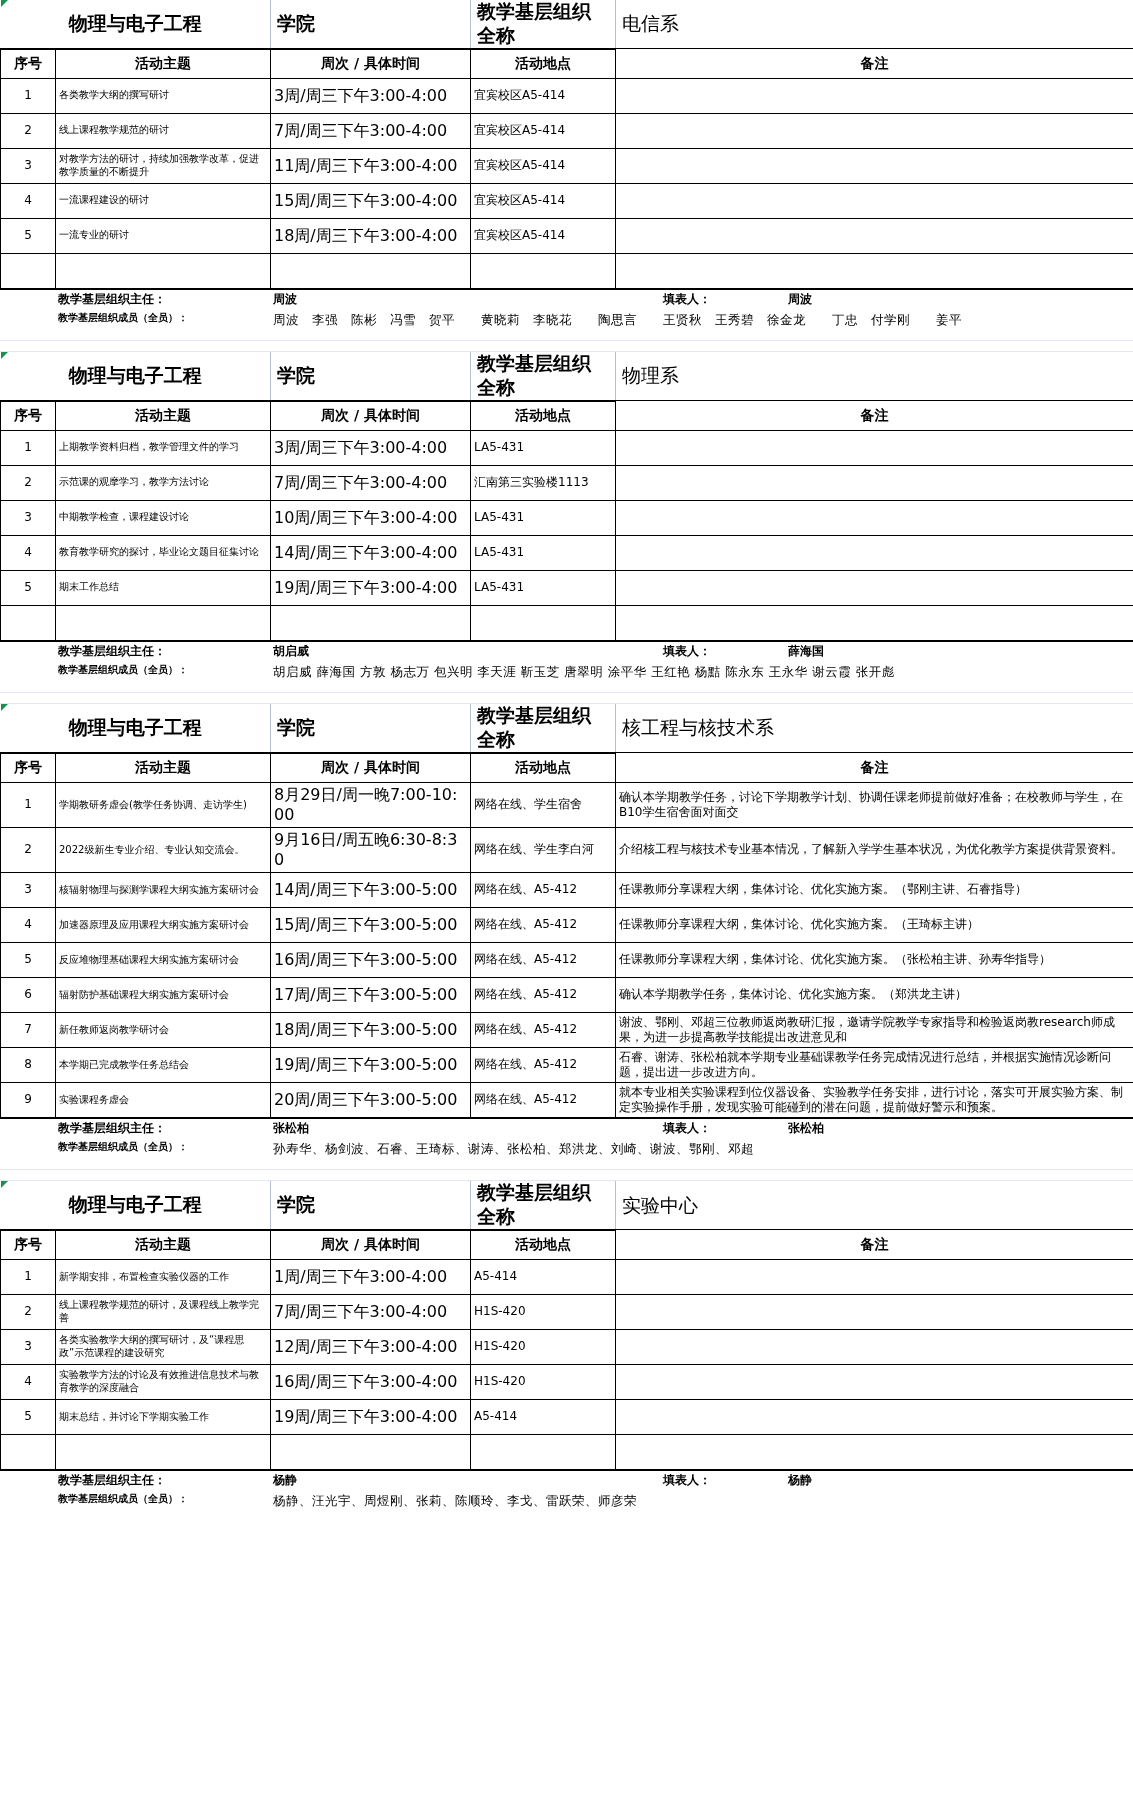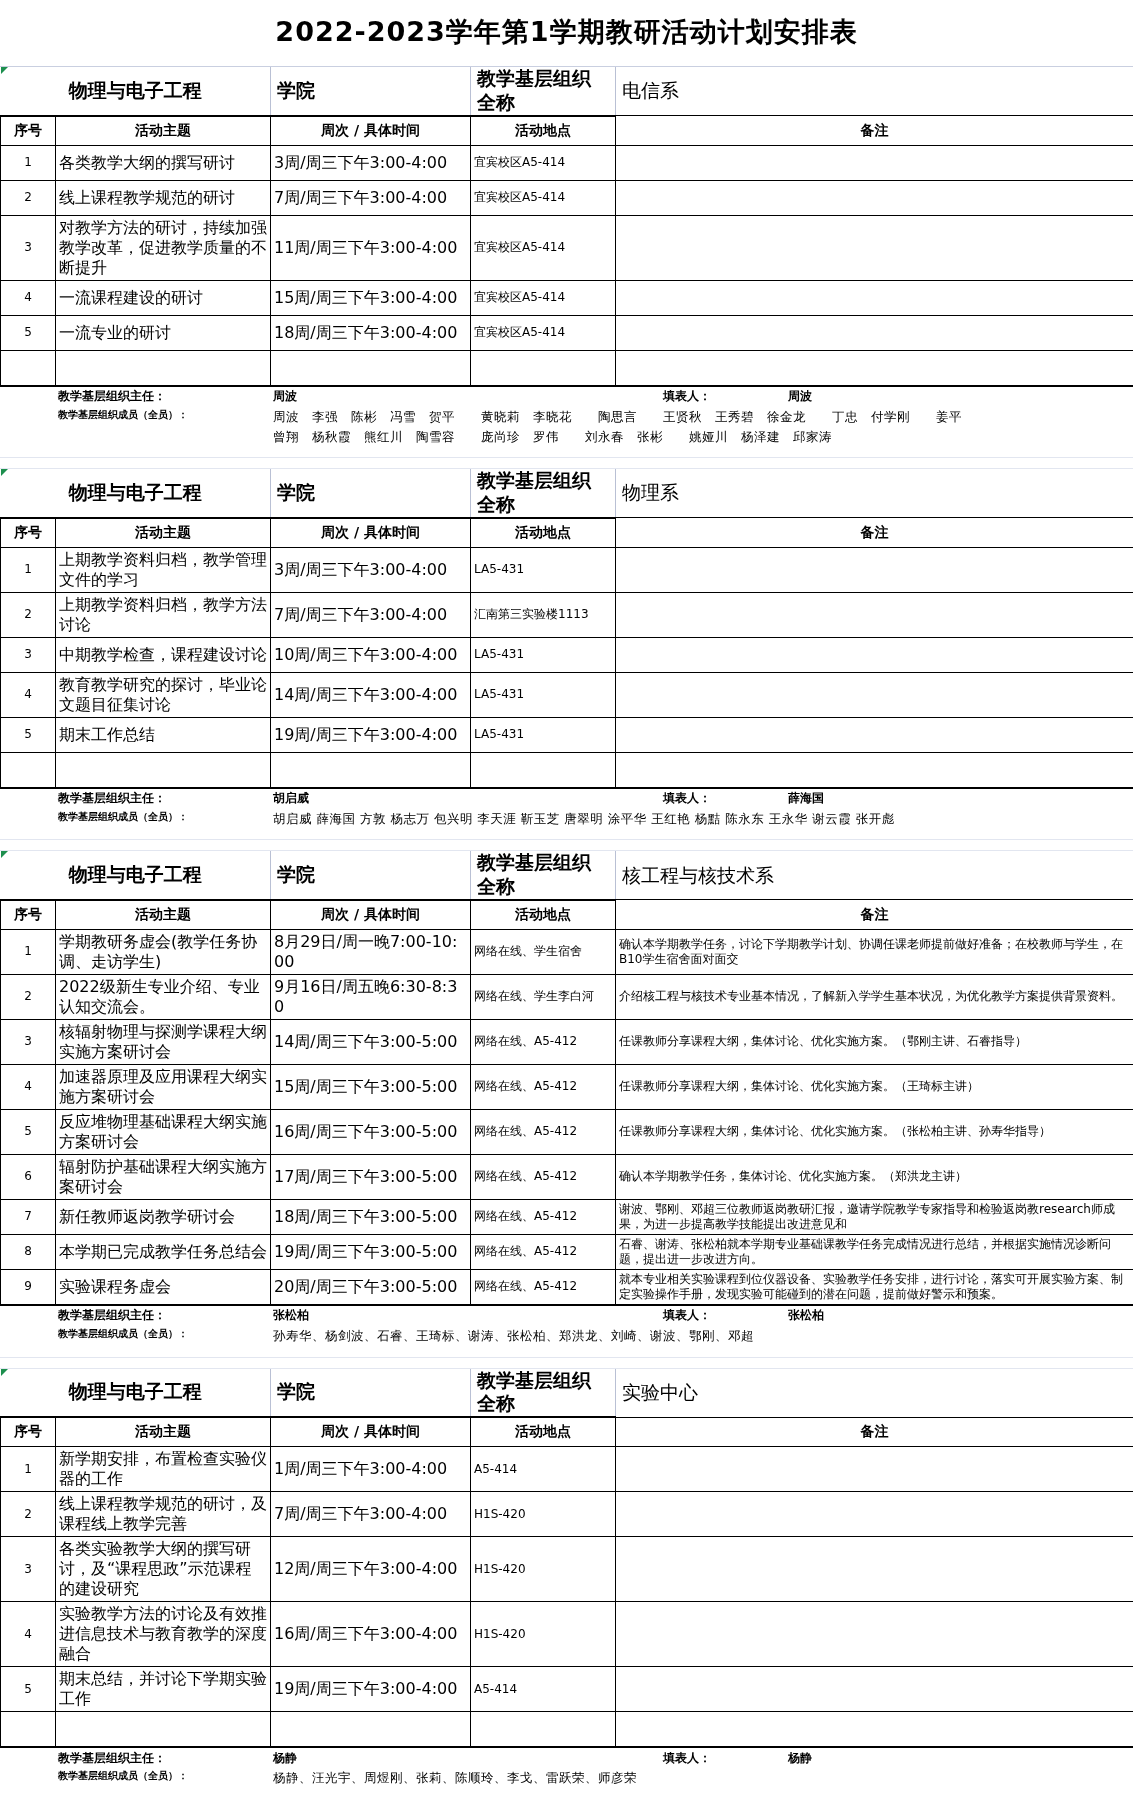--- a/index.html
+++ b/index.html
@@ -64,21 +64,21 @@
     font-size:14px;
     height:26px;
     vertical-align:middle;
     padding:1px 2px;
     border:1px solid #000;
     margin-left:15px;
   }
   
   .drow td{height:30px;vertical-align:middle;}
   .drow td.num{text-align:center;font-size:12px;}
-  .drow td.topic{font-size:16px;}
+  .drow td.topic{font-size:10px;}
   .drow td.time{font-size:16px;}
   .drow td.place{font-size:12px;}
   .drow td.note{font-size:12px;margin-top:16px;}
   .drow.tall td{height:auto;vertical-align:middle;}
 
   
   .sigrow td{
     border:none;
     font-size:12px;
     font-weight:bold;
@@ -98,21 +98,20 @@
   .members td.lab{font-weight:bold;}
   .members td.names{font-size:12.5px;letter-spacing:0.5px;}
   .spacer{height:11px;}
   .spacer td{border:none;border-bottom:1px solid #e2e6f0;}
 </style>
 </head>
 <body>
 
 <div class="sheet">
 
-  <div class="title">2022-2023学年第1学期教研活动计划安排表</div>
 
   <div id="sections-host">
       <table>
         <colgroup>
           <col style="width: 55px;">
           <col style="width: 215px;">
           <col style="width: 200px;">
           <col style="width: 145px;">
           <col style="width: 518px;">
         </colgroup>
@@ -191,25 +190,20 @@
             <td class="line v" colspan="2">周波</td>
             <td class="line"></td>
             <td class="line">填表人：</td>
             <td class="line v">周波</td>
           </tr>
           <tr class="members">
             <td></td>
             <td class="lab">教学基层组织成员（全员）：</td>
             <td class="names" colspan="5">周波　李强　陈彬　冯雪　贺平　　黄晓莉　李晓花　　陶思言　　王贤秋　王秀碧　徐金龙　　丁忠　付学刚　　姜平</td>
           </tr>
-          <tr class="members">
-            <td></td>
-            <td class="lab"></td>
-            <td class="names" colspan="5">曾翔　杨秋霞　熊红川　陶雪容　　庞尚珍　罗伟　　刘永春　张彬　　姚娅川　杨泽建　邱家涛</td>
-          </tr>
         </tbody>
       </table>
       <table>
         <tbody>
           <tr class="spacer">
             <td></td>
           </tr>
           <tr class="spacer">
             <td></td>
           </tr>
@@ -239,21 +233,21 @@
           </tr>
           <tr class="drow">
             <td class="num">1</td>
             <td class="topic">上期教学资料归档，教学管理文件的学习</td>
             <td class="time">3周/周三下午3:00-4:00</td>
             <td class="place">LA5-431</td>
             <td class="note"></td>
           </tr>
           <tr class="drow">
             <td class="num">2</td>
-            <td class="topic">上期教学资料归档，教学方法讨论</td>
+            <td class="topic">示范课的观摩学习，教学方法讨论</td>
             <td class="time">7周/周三下午3:00-4:00</td>
             <td class="place">汇南第三实验楼1113</td>
             <td class="note"></td>
           </tr>
           <tr class="drow">
             <td class="num">3</td>
             <td class="topic">中期教学检查，课程建设讨论</td>
             <td class="time">10周/周三下午3:00-4:00</td>
             <td class="place">LA5-431</td>
             <td class="note"></td>

